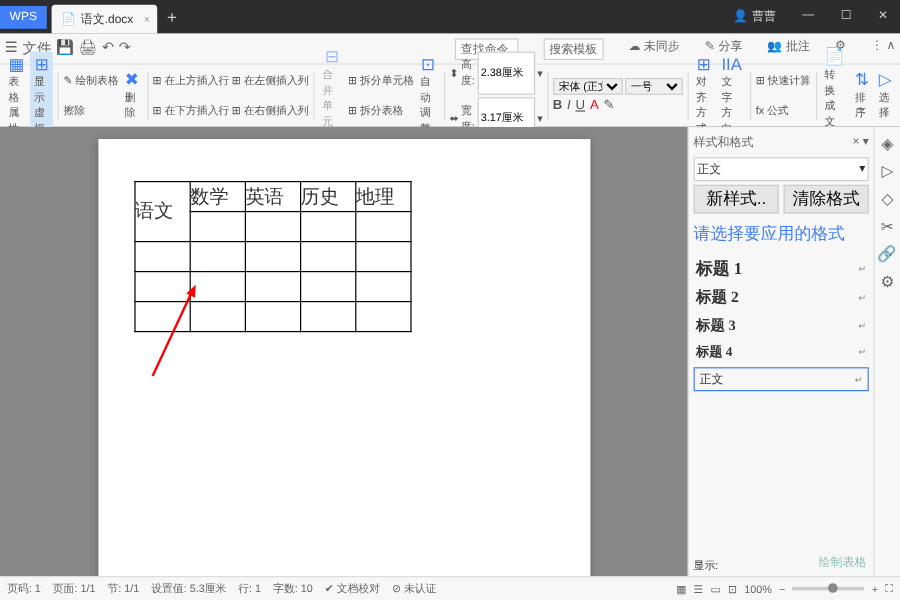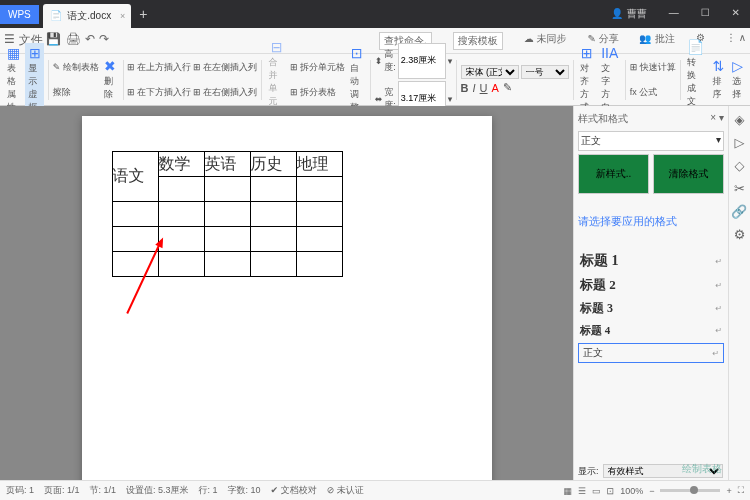--- a/index.html
+++ b/index.html
@@ -38,22 +38,22 @@
 .doc-table{border-collapse:collapse;margin-top:5px}
 .doc-table td{border:1px solid #000;width:46px;height:25px;text-align:left;font-size:16px}
 .doc-table .merged{height:50px}
 .arrow{position:absolute;top:135px;left:160px;pointer-events:none}
 .arrow-line{width:2px;height:80px;background:red;transform:rotate(25deg);transform-origin:top}
 .arrow-head{position:absolute;top:-4px;left:-3px;width:0;height:0;border-left:4px solid transparent;border-right:4px solid transparent;border-bottom:10px solid red;transform:rotate(25deg)}
 .panel{width:155px;background:#f7f7f7;border-left:1px solid #ddd;padding:4px;font-size:10px}
 .panel-header{display:flex;justify-content:space-between;padding:2px 0;color:#666}
 .panel-select{width:100%;border:1px solid #ccc;padding:2px;margin:3px 0;font-size:10px;background:#fff}
 .panel-btns{display:flex;gap:4px;margin:3px 0}
-.panel-btns button{flex:1;font-size:10px;padding:12px;border:1px solid #ccc;background:#15803d}
-.panel-hint{color:#417ff9;font-size:11px;margin:20px 0}
+.panel-btns button{flex:1;font-size:14px;padding:2px;border:1px solid #ccc;background:#e5e5e5}
+.panel-hint{color:#417ff9;font-size:14px;margin:8px 0}
 .style-item{padding:3px 2px;display:flex;justify-content:space-between;align-items:center;cursor:pointer}
 .heading{font-family:SimSun;font-weight:bold}
 .h1{font-size:14px}.h2{font-size:13px}.h3{font-size:12px}.h4{font-size:11px}
 .default-font{font-size:9px;color:#666}
 .body-style{border:1px solid #417ff9;padding:2px 4px;margin:2px 0}
 .ret{color:#999;font-size:8px}
 .panel-footer{position:absolute;bottom:22px;width:145px;font-size:9px;display:flex;align-items:center;gap:4px}
 .panel-footer select{font-size:9px;border:1px solid #ccc;flex:1}
 .side-icons{width:22px;background:#f7f7f7;border-left:1px solid #ddd;display:flex;flex-direction:column;align-items:center;gap:8px;padding-top:6px}
 .side-icons span{font-size:13px;color:#666}
@@ -265,21 +265,20 @@
     <div class="style-item">
         <span class="heading h4">标题 4</span>
         <span class="ret">↵</span>
       </div>
     <div class="body-style style-item">
         <span>正文</span>
         <span class="ret">↵</span>
       </div>
     <div class="panel-footer">
       <span>显示:</span>
-      <select><option>有效样式</option></select>
     </div>
   </div>
 
   <div class="side-icons">
     <span class="blue-btn">◈</span>
     <span>▷</span>
     <span>◇</span>
     <span>✂</span>
     <span>🔗</span>
     <span>⚙</span>

